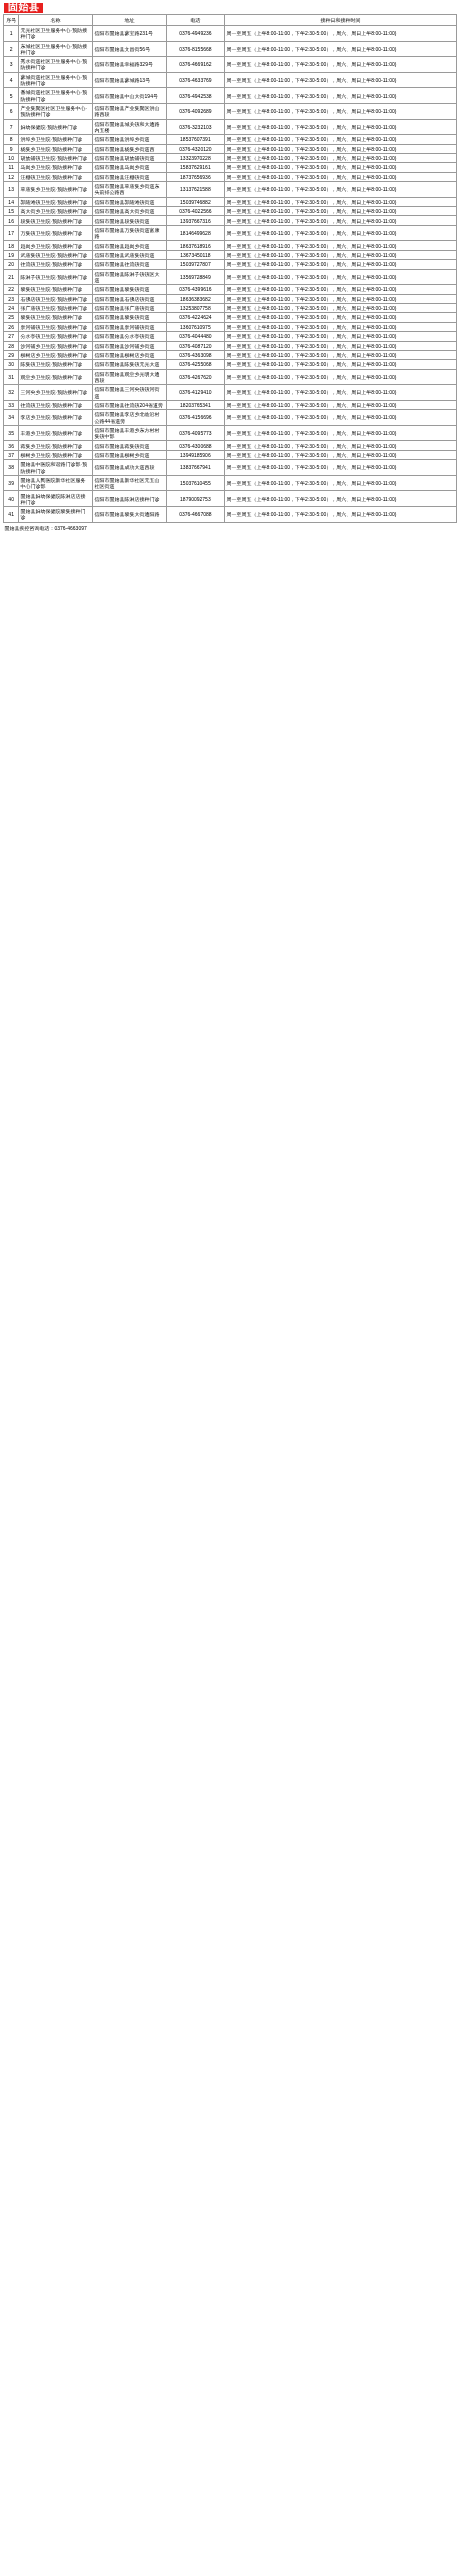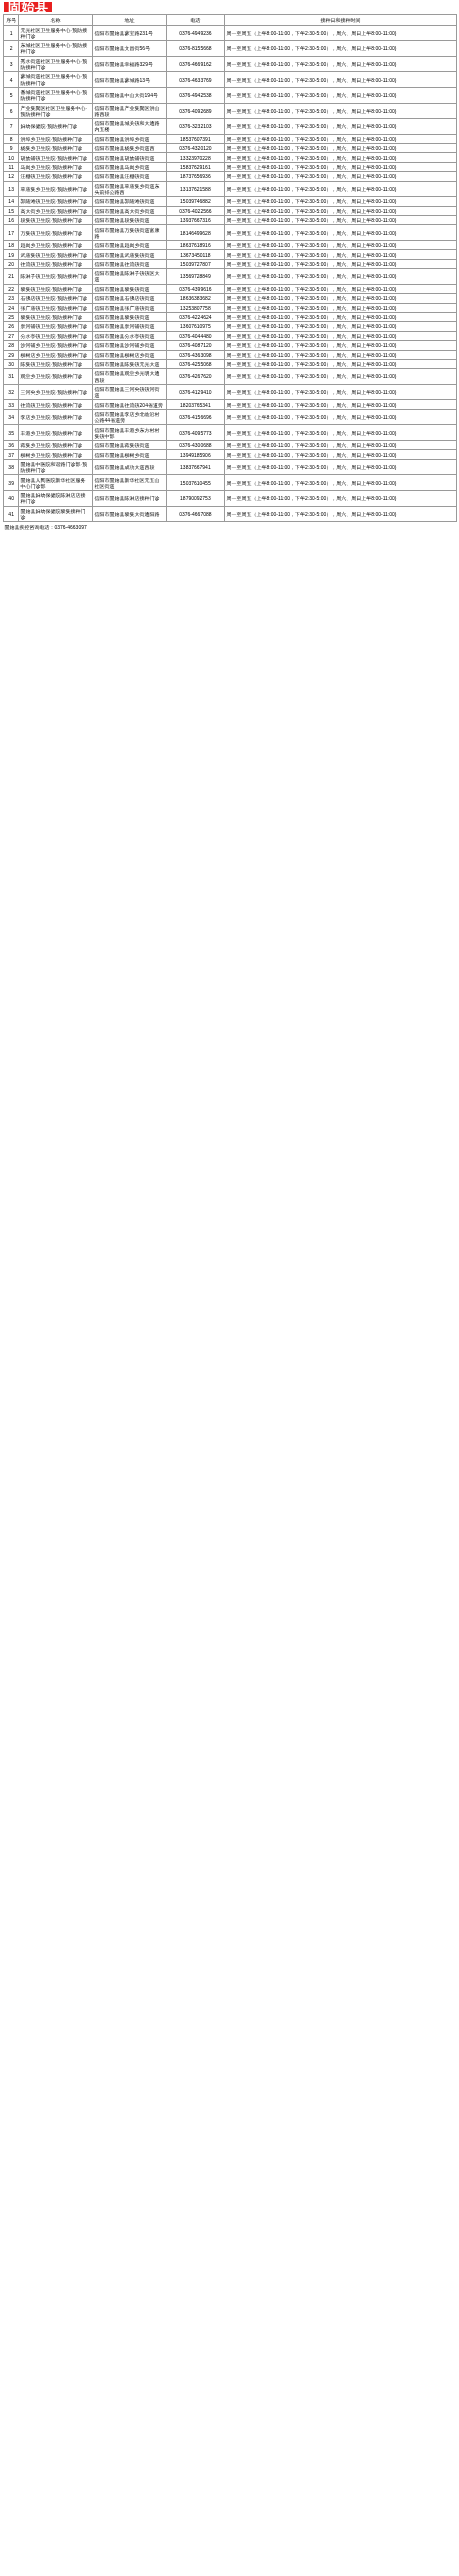--- a/index.html
+++ b/index.html
@@ -15,21 +15,21 @@
   .page {
     width: 459px;
     box-sizing: border-box;
     padding: 2.2px 3.4px 3.4px 3.4px;
     background: #ffffff;
   }
   .doc-title {
     display: inline-block;
     background: #e8201f;
     color: #ffffff;
-    font-size: 13px;
+    font-size: 10px;
     font-weight: bold;
     letter-spacing: 0.6px;
     padding: 0.6px 3.4px 1.1px 3.4px;
     margin: 0 0 1.7px 1.1px;
     line-height: 8.4px;
     text-align: right;
   }
   table.main {
     border-collapse: collapse;
     width: 453px;

